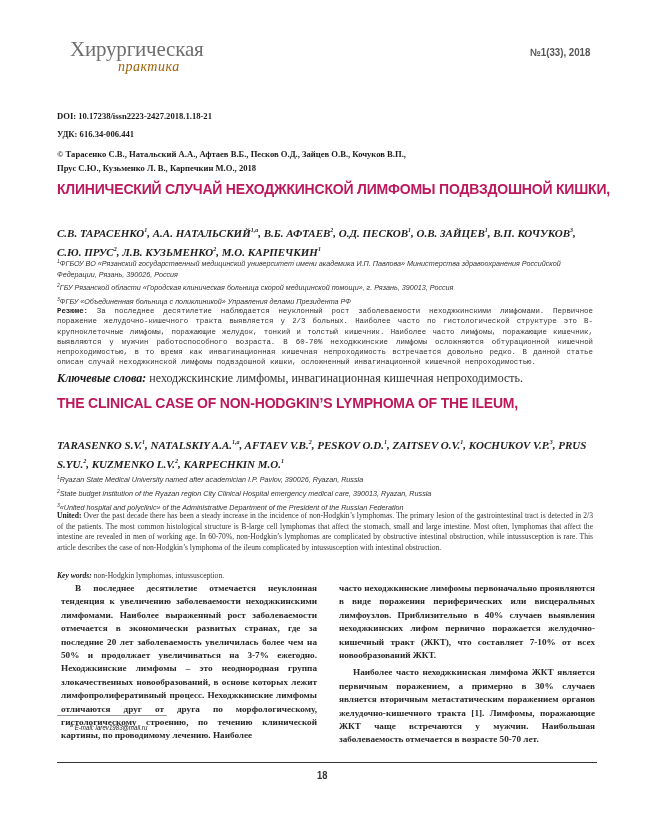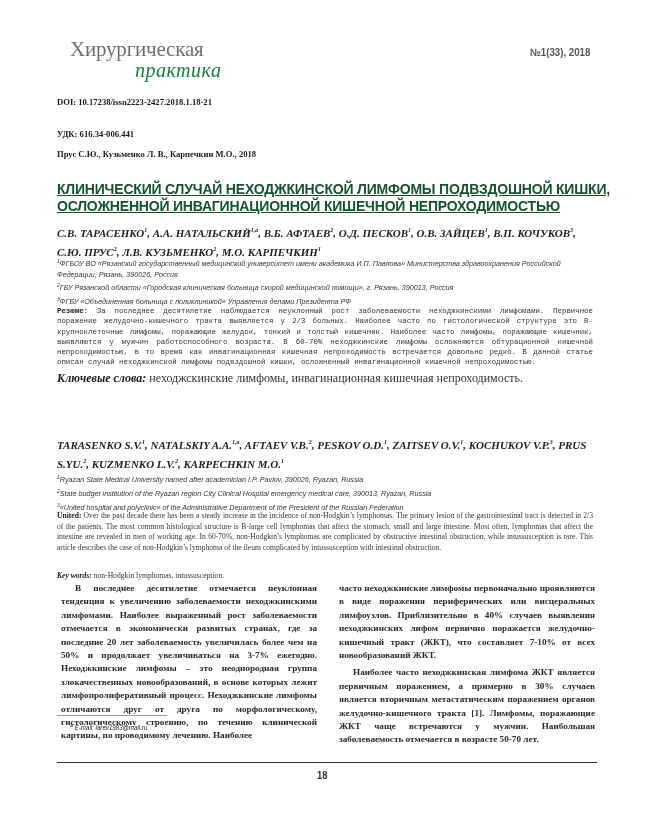--- a/index.html
+++ b/index.html
@@ -3,30 +3,30 @@
 <meta charset="utf-8">
 <style>
   html, body { margin: 0; padding: 0; background: #ffffff; }
   body { width: 650px; height: 820px; position: relative; overflow: hidden; color: #1a1a1a; }
   .abs { position: absolute; }
   .serif { font-family: "Liberation Serif", "DejaVu Serif", serif; }
   .sans { font-family: "Liberation Sans", "DejaVu Sans", sans-serif; }
 
   
   .logo-main { left: 70px; top: 37px; font-size: 21px; color: #6f6f6f; letter-spacing: -0.2px; }
-  .logo-sub { left: 135px; top: 59px; font-size: 20px; color: #15803d; font-style: italic; letter-spacing: 0.5px; }
+  .logo-sub { left: 118px; top: 59px; font-size: 14px; color: #a16207; font-style: italic; letter-spacing: 0.5px; }
   .issue { left: 530px; top: 46px; font-size: 11px; font-weight: bold; color: #555; transform: scaleX(0.88); transform-origin: left; }
 
   
   .meta { left: 57px; font-size: 8.6px; font-weight: bold; }
-  .doi { top: 97px; }
+  .doi { top: 111px; }
   .udk { top: 129px; }
   .copyright { top: 147px; line-height: 14px; width: 480px; }
 
-  .title { left: 57px; font-size: 14px; font-weight: bold; line-height: 17px; letter-spacing: -0.2px; color: #14532d; text-decoration: underline; }
+  .title { left: 57px; font-size: 14px; font-weight: bold; line-height: 17px; letter-spacing: -0.2px; color: #be185d; }
   .title-ru { top: 181px; }
   .title-en { top: 395px; }
 
   .authors { left: 57px; font-size: 11px; font-weight: bold; font-style: italic; line-height: 16px; color: #222; }
   .authors-ru { top: 222px; width: 530px; }
   .authors-en { top: 434px; width: 540px; }
   .authors sup { font-size: 6px; }
 
   .affil { left: 57px; font-size: 7.2px; font-style: italic; line-height: 10.5px; color: #333; width: 540px; }
   .affil-ru { top: 256px; }
@@ -59,45 +59,46 @@
 </head>
 <body>
 
 <div class="abs serif logo-main">Хирургическая</div>
 <div class="abs serif logo-sub">практика</div>
 <div class="abs sans issue">№1(33), 2018</div>
 
 <div class="abs serif meta doi">DOI: 10.17238/issn2223-2427.2018.1.18-21</div>
 <div class="abs serif meta udk">УДК: 616.34-006.441</div>
 <div class="abs serif meta copyright">
+  <div>© Тарасенко С.В., Натальский А.А., Афтаев В.Б., Песков О.Д., Зайцев О.В., Кочуков В.П.,</div>
   <div>Прус С.Ю., Кузьменко Л. В., Карпечкин М.О., 2018</div>
 </div>
 
 <div class="abs sans title title-ru">
   <div>КЛИНИЧЕСКИЙ СЛУЧАЙ НЕХОДЖКИНСКОЙ ЛИМФОМЫ ПОДВЗДОШНОЙ КИШКИ,</div>
-  <div>ОСЛОЖНЕННОЙ ИНВАГИНАЦИОННОЙ КИШЕЧНОЙ НЕПРОХОДИМОСТЬЮ</div>
 </div>
 
 <div class="abs serif authors authors-ru" id="authors-ru"><span>С.В. ТАРАСЕНКО</span><sup>1</sup>, <span>А.А. НАТАЛЬСКИЙ</span><sup>1,a</sup>, <span>В.Б. АФТАЕВ</span><sup>2</sup>, <span>О.Д. ПЕСКОВ</span><sup>1</sup>, <span>О.В. ЗАЙЦЕВ</span><sup>1</sup>, <span>В.П. КОЧУКОВ</span><sup>3</sup>, <span>С.Ю. ПРУС</span><sup>2</sup>, <span>Л.В. КУЗЬМЕНКО</span><sup>2</sup>, <span>М.О. КАРПЕЧКИН</span><sup>1</sup></div>
 <div class="abs sans affil affil-ru" id="affil-ru">
     <div><sup>1</sup><span>ФГБОУ ВО «Рязанский государственный медицинский университет имени академика И.П. Павлова» Министерства здравоохранения Российской Федерации, Рязань, 390026, Россия</span></div>
     <div><sup>2</sup><span>ГБУ Рязанской области «Городская клиническая больница скорой медицинской помощи», г. Рязань, 390013, Россия</span></div>
     <div><sup>3</sup><span>ФГБУ «Объединенная больница с поликлиникой» Управления делами Президента РФ</span></div>
   </div>
 
 <div class="abs serif abstract abstract-ru">
   <b>Резюме:</b>
   <span>За последнее десятилетие наблюдается неуклонный рост заболеваемости неходжкинскими лимфомами. Первичное поражение желудочно-кишечного тракта выявляется у 2/3 больных. Наиболее часто по гистологической структуре это В-крупноклеточные лимфомы, поражающие желудок, тонкий и толстый кишечник. Наиболее часто лимфомы, поражающие кишечник, выявляются у мужчин работоспособного возраста. В 60-70% неходжкинские лимфомы осложняются обтурационной кишечной непроходимостью, в то время как инвагинационная кишечная непроходимость встречается довольно редко. В данной статье описан случай неходжкинской лимфомы подвздошной кишки, осложненный инвагинационной кишечной непроходимостью.</span>
 </div>
 <div class="abs serif kw kw-ru">
   <b>Ключевые слова:</b>
   <span>неходжскинские лимфомы, инвагинационная кишечная непроходимость.</span>
 </div>
 
 <div class="abs sans title title-en">
+  <div>THE CLINICAL CASE OF NON-HODGKIN’S LYMPHOMA OF THE ILEUM,</div>
 </div>
 
 <div class="abs serif authors authors-en" id="authors-en"><span>TARASENKO S.V.</span><sup>1</sup>, <span>NATALSKIY A.A.</span><sup>1,a</sup>, <span>AFTAEV V.B.</span><sup>2</sup>, <span>PESKOV O.D.</span><sup>1</sup>, <span>ZAITSEV O.V.</span><sup>1</sup>, <span>KOCHUKOV V.P.</span><sup>3</sup>, <span>PRUS S.YU.</span><sup>2</sup>, <span>KUZMENKO L.V.</span><sup>2</sup>, <span>KARPECHKIN M.O.</span><sup>1</sup></div>
 <div class="abs sans affil affil-en" id="affil-en">
     <div><sup>1</sup><span>Ryazan State Medical University named after academician I.P. Pavlov, 390026, Ryazan, Russia</span></div>
     <div><sup>2</sup><span>State budget institution of the Ryazan region City Clinical Hospital emergency medical care, 390013, Ryazan, Russia</span></div>
     <div><sup>3</sup><span>«United hospital and polyclinic» of the Administrative Department of the President of the Russian Federation</span></div>
   </div>
 
 <div class="abs serif abstract abstract-en">

